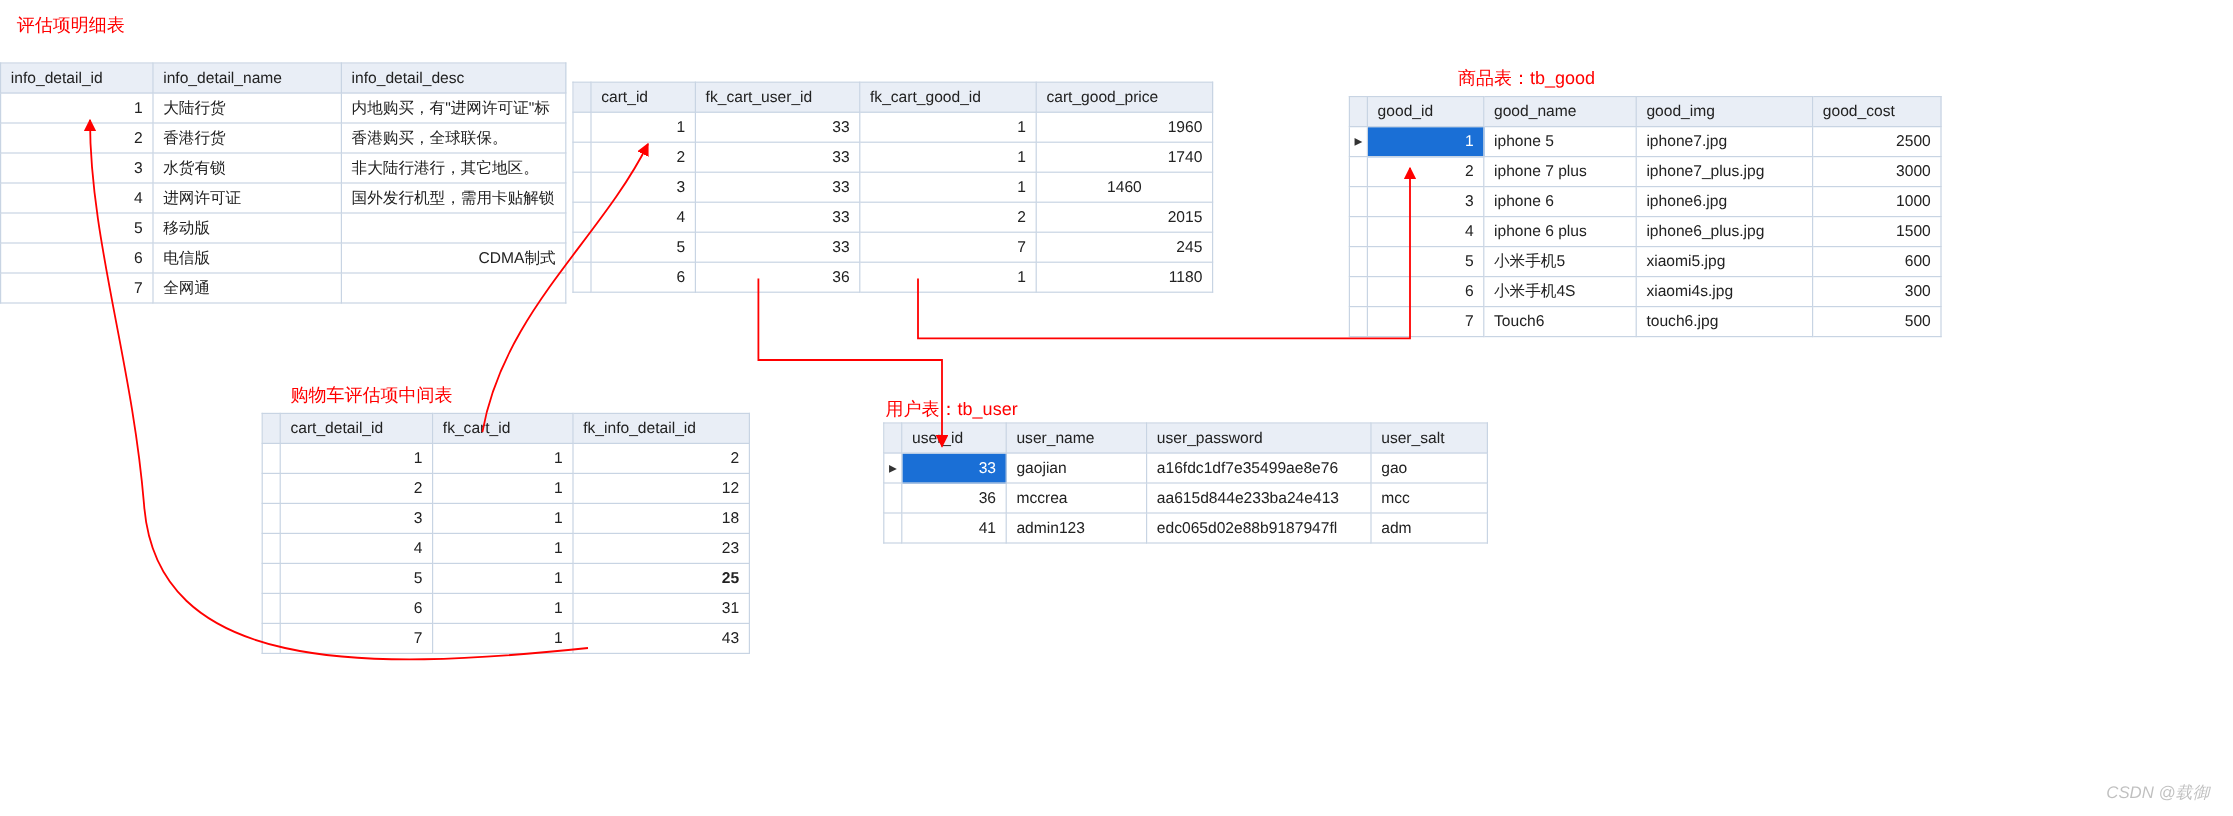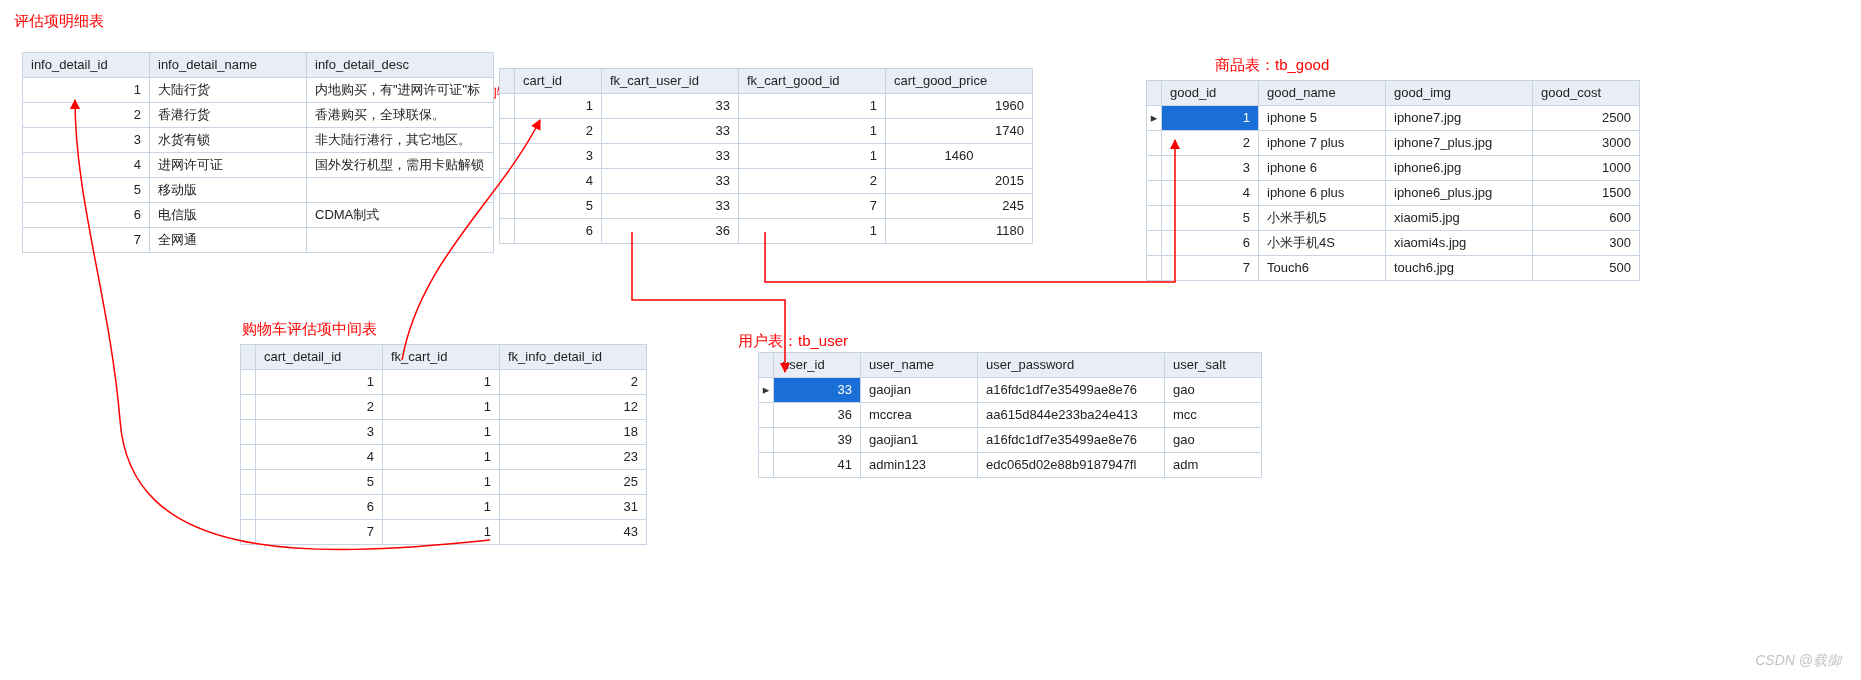--- a/index.html
+++ b/index.html
@@ -17,21 +17,20 @@
   .label {
     position: absolute;
     color: #ff0000;
     font-size: 15px;
     white-space: nowrap;
   }
   .tbl {
     position: absolute;
     border-collapse: collapse;
     background: #fff;
-    margin-left: 22px;
   }
   .tbl th, .tbl td {
     border: 1px solid #c8d4e3;
     padding: 3px 8px 3px 8px;
     white-space: nowrap;
     height: 18px;
     line-height: 18px;
     font-weight: normal;
     text-align: left;
   }
@@ -104,21 +103,21 @@
         <td style="min-width: 170px;">国外发行机型，需用卡贴解锁</td>
       </tr>
       <tr>
         <td class="num" style="min-width: 110px;">5</td>
         <td style="min-width: 140px;">移动版</td>
         <td style="min-width: 170px;"></td>
       </tr>
       <tr>
         <td class="num" style="min-width: 110px;">6</td>
         <td style="min-width: 140px;">电信版</td>
-        <td style="min-width: 170px;">CDMA制式</td>
+        <td style="min-width: 170px; text-align: right;">CDMA制式</td>
       </tr>
       <tr>
         <td class="num" style="min-width: 110px;">7</td>
         <td style="min-width: 140px;">全网通</td>
         <td style="min-width: 170px;"></td>
       </tr>
     </tbody>
   </table>
 <table class="tbl" id="tbl-cart" style="left:477px; top:68px;">
     <thead>
@@ -268,21 +267,21 @@
       <tr>
         <td class="ptr"></td>
         <td class="num" style="min-width: 110px;">4</td>
         <td class="num" style="min-width: 100px;">1</td>
         <td class="num" style="min-width: 130px;">23</td>
       </tr>
       <tr>
         <td class="ptr"></td>
         <td class="num" style="min-width: 110px;">5</td>
         <td class="num" style="min-width: 100px;">1</td>
-        <td class="num" style="min-width: 130px;">25</td>
+        <td class="num" style="min-width: 130px; font-weight: bold;">25</td>
       </tr>
       <tr>
         <td class="ptr"></td>
         <td class="num" style="min-width: 110px;">6</td>
         <td class="num" style="min-width: 100px;">1</td>
         <td class="num" style="min-width: 130px;">31</td>
       </tr>
       <tr>
         <td class="ptr"></td>
         <td class="num" style="min-width: 110px;">7</td>
@@ -308,27 +307,20 @@
         <td style="min-width: 100px;">gaojian</td>
         <td style="min-width: 170px;">a16fdc1df7e35499ae8e76</td>
         <td style="min-width: 80px;">gao</td>
       </tr>
       <tr>
         <td class="ptr"></td>
         <td class="num" style="min-width: 70px;">36</td>
         <td style="min-width: 100px;">mccrea</td>
         <td style="min-width: 170px;">aa615d844e233ba24e413</td>
         <td style="min-width: 80px;">mcc</td>
-      </tr>
-      <tr>
-        <td class="ptr"></td>
-        <td class="num" style="min-width: 70px;">39</td>
-        <td style="min-width: 100px;">gaojian1</td>
-        <td style="min-width: 170px;">a16fdc1df7e35499ae8e76</td>
-        <td style="min-width: 80px;">gao</td>
       </tr>
       <tr>
         <td class="ptr"></td>
         <td class="num" style="min-width: 70px;">41</td>
         <td style="min-width: 100px;">admin123</td>
         <td style="min-width: 170px;">edc065d02e88b9187947fl</td>
         <td style="min-width: 80px;">adm</td>
       </tr>
     </tbody>
   </table>

